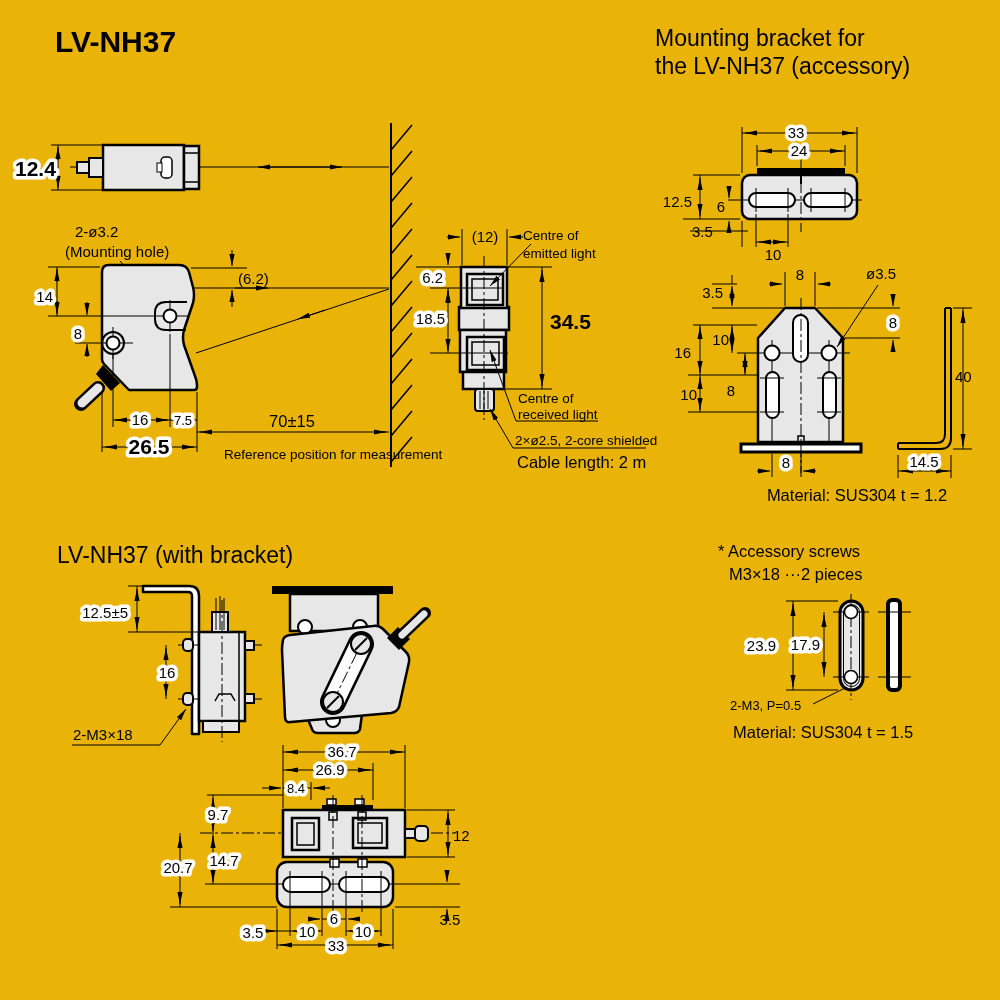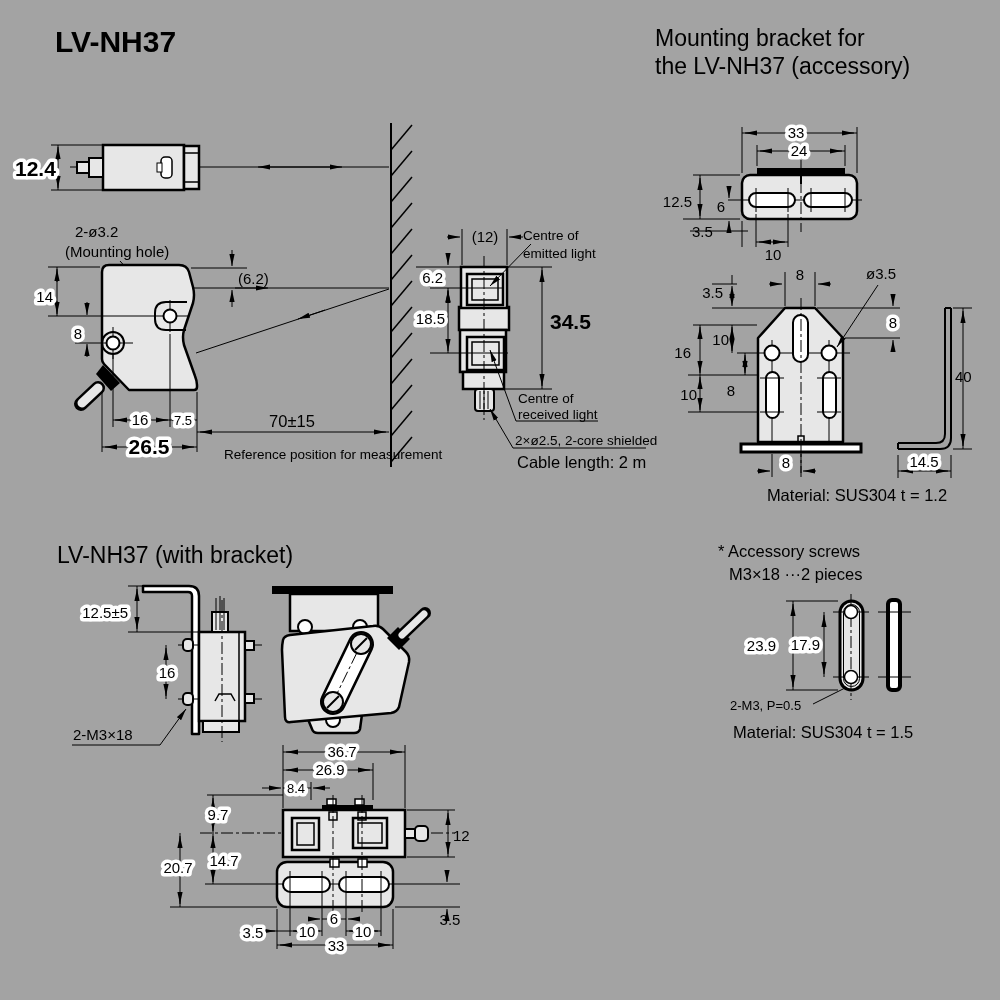--- a/index.html
+++ b/index.html
@@ -1,16 +1,16 @@
 <!DOCTYPE html>
 <html><head>
 <meta charset="utf-8">
 <style>
   html,body{margin:0;padding:0;background:#fff;}
-  .stage{position:relative;width:1000px;height:1000px;background:#a3a3a3;overflow:hidden;}
+  .stage{position:relative;width:1000px;height:1000px;background:#eab308;overflow:hidden;}
   svg text{font-family:"Liberation Sans",sans-serif;fill:#000;}
   .h1{font-size:30px;font-weight:bold;}
   .h2{font-size:23px;}
   .dim{font-size:15px;}
   .dimsm{font-size:13px;}
   .dim16{font-size:16.5px;}
   .big{font-size:21px;font-weight:bold;}
   .note{font-size:13.5px;}
   .mat{font-size:16.5px;}
   .mid{text-anchor:middle;}

